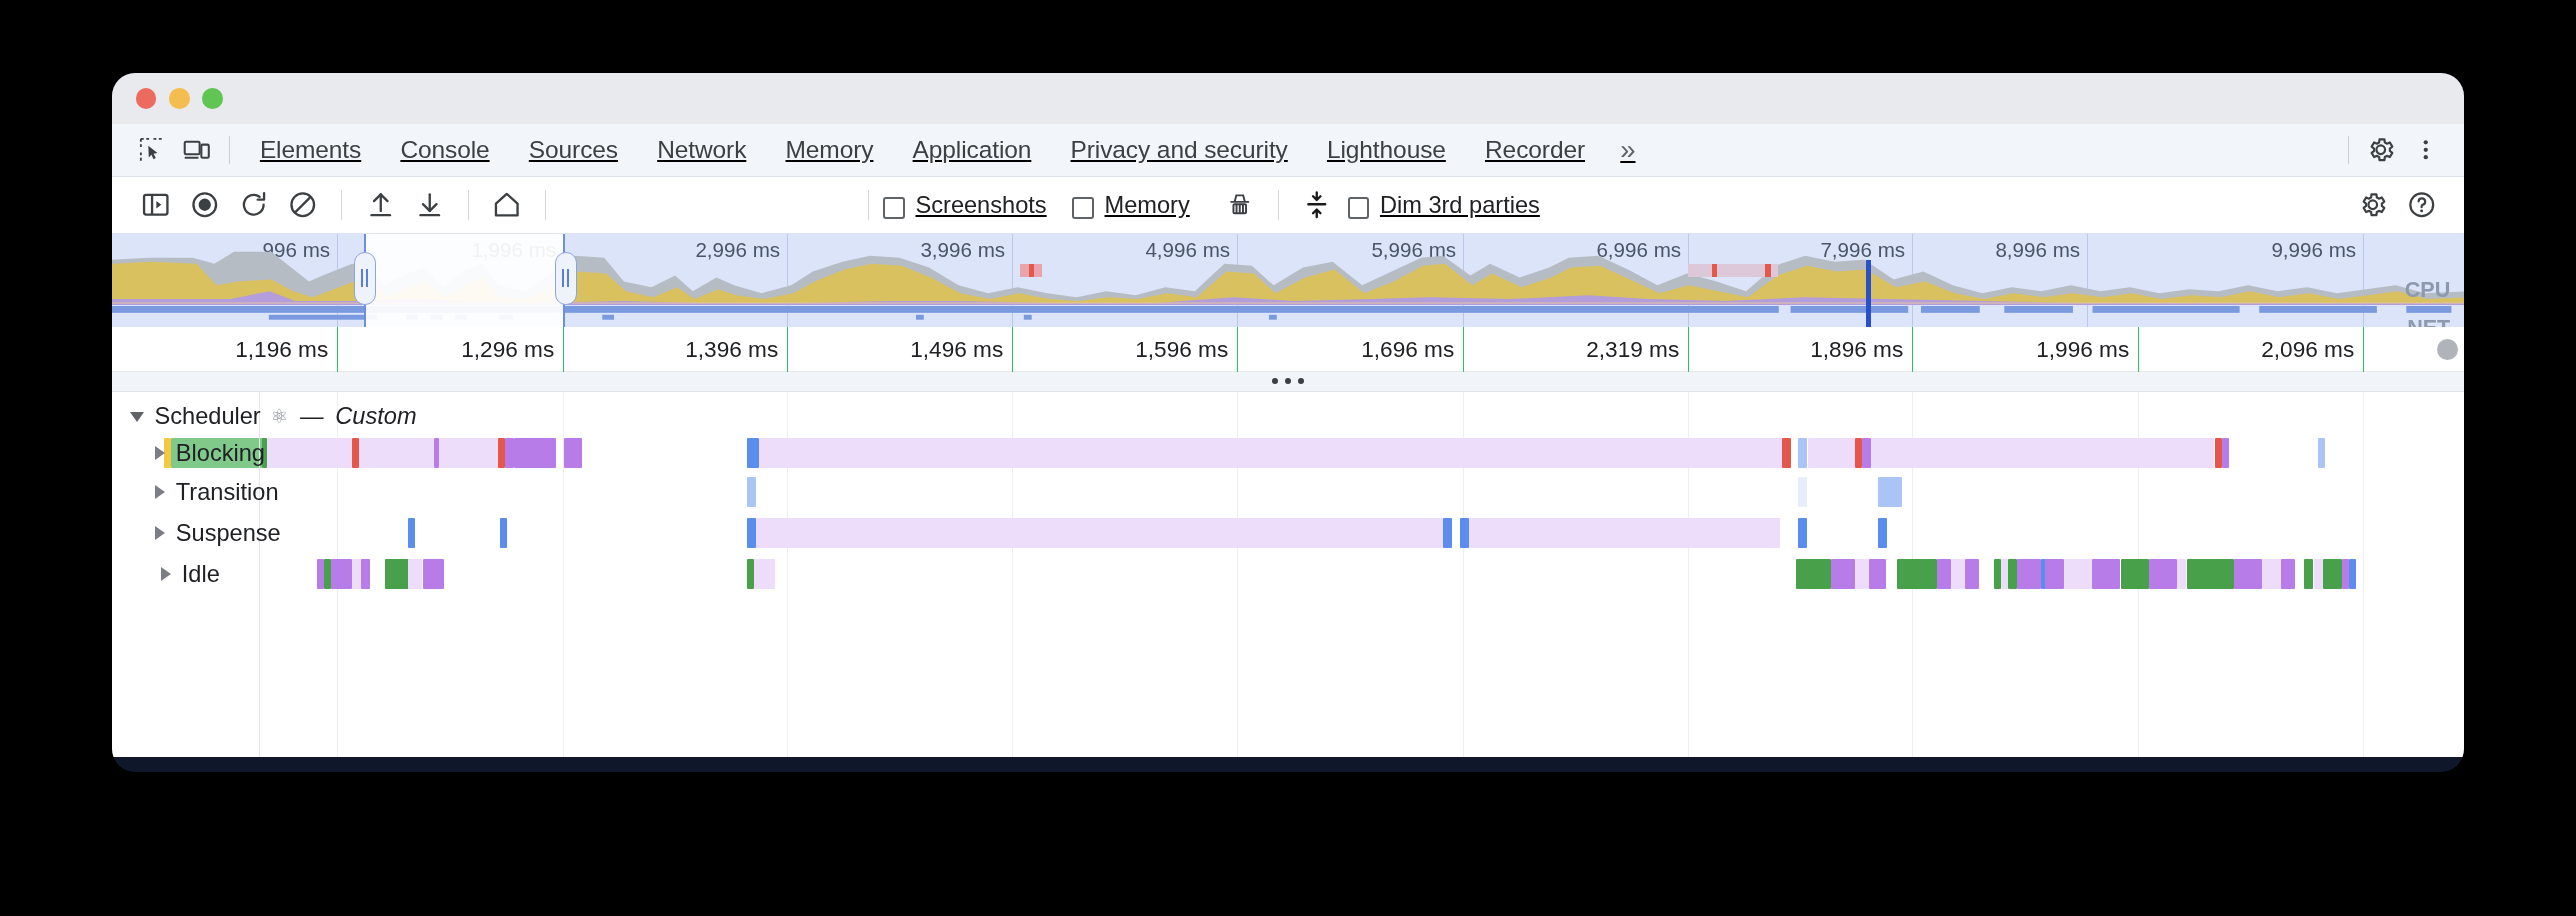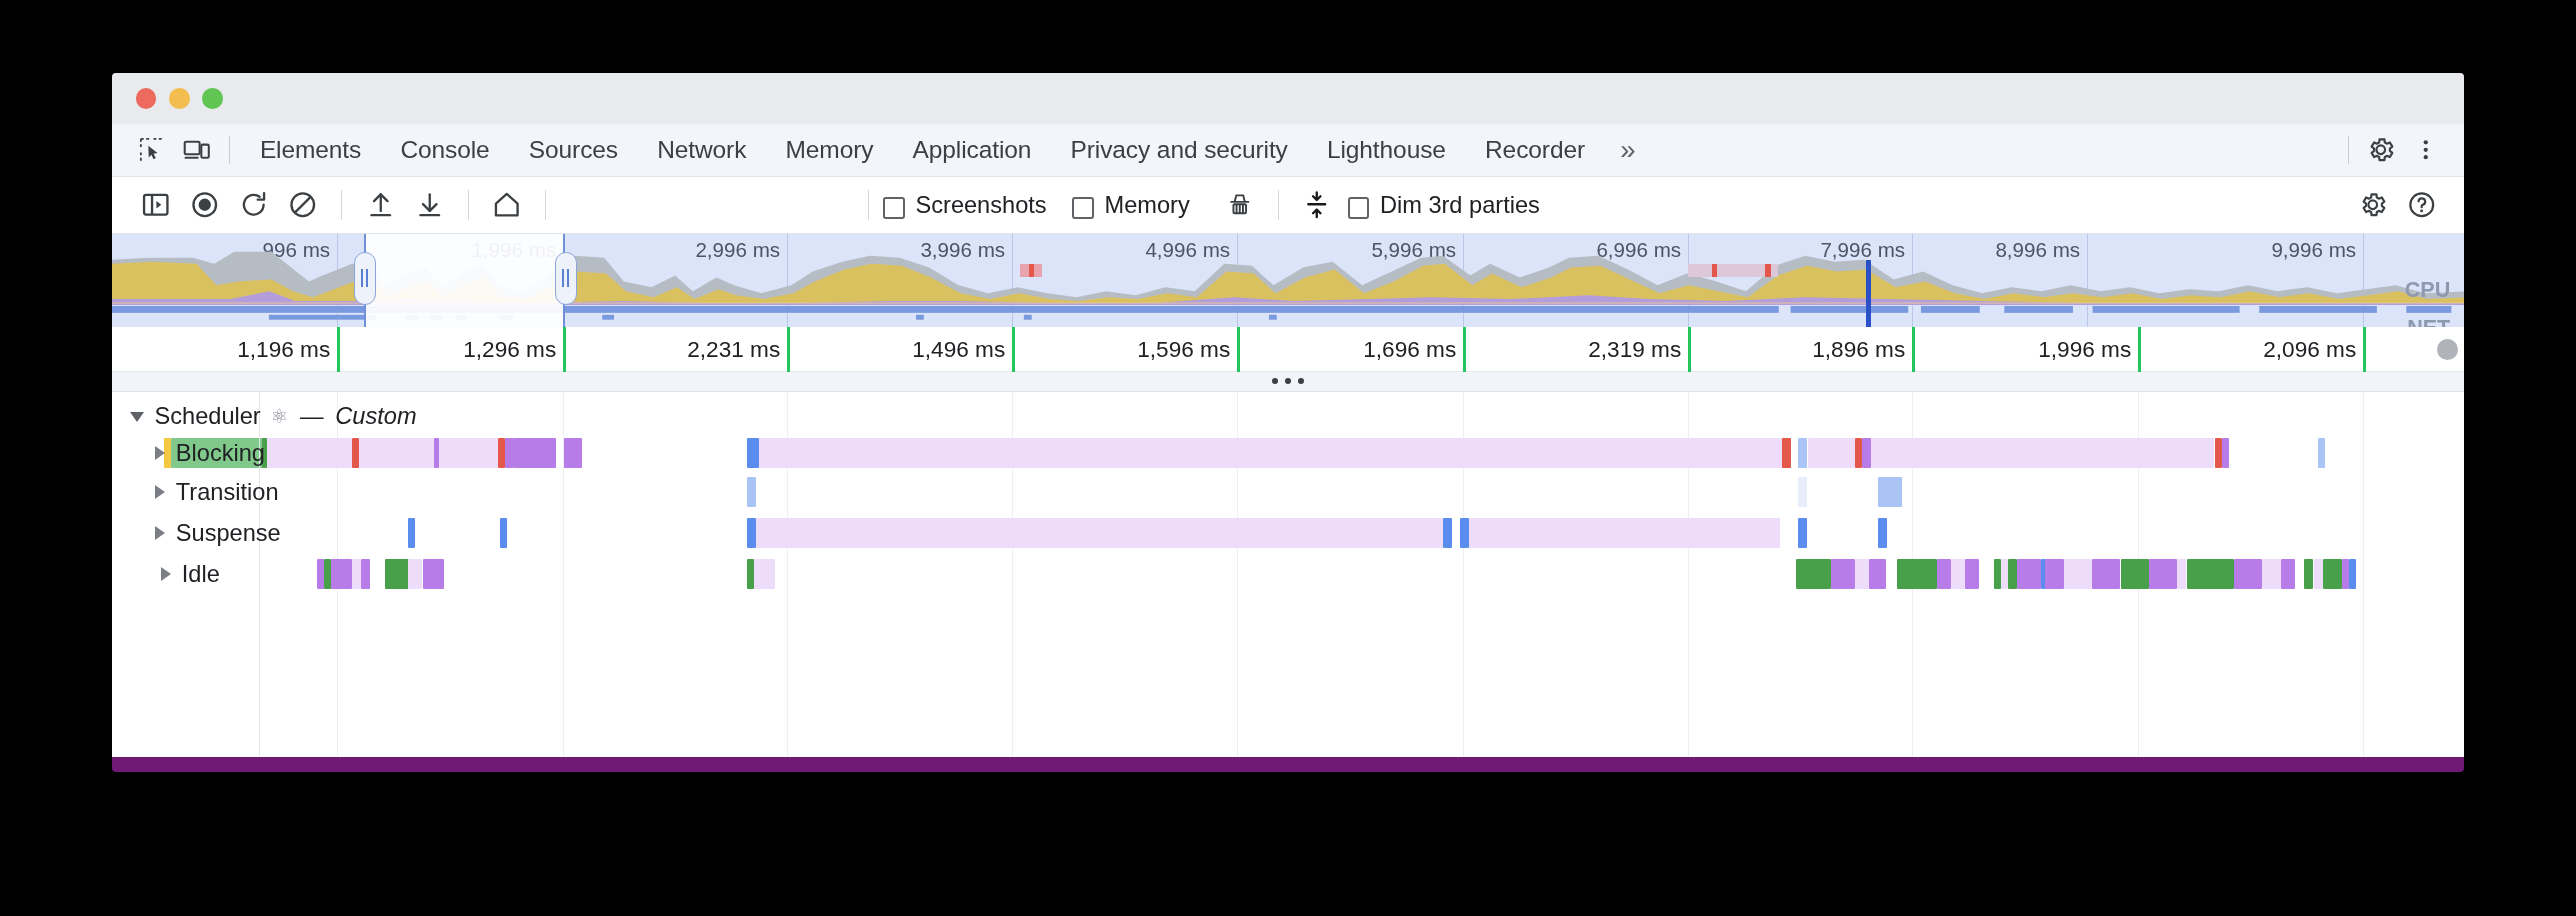--- a/index.html
+++ b/index.html
@@ -9,24 +9,25 @@
     width: 2576px; height: 917px;
     overflow: hidden;
     font-family: "Liberation Sans", sans-serif;
   }
 
   
   #window {
     position: absolute;
     left: 112px; top: 73px;
     width: 2352px; height: 699px;
-    background: #701a75;
-    border-radius: 4px;
+    background: #0f172a;
+    border-radius: 23px;
     overflow: hidden;
     box-shadow: 0 5.9px 29.5px rgba(0,0,0,0.45);
+    text-decoration: underline;
   }
 
   
   #titlebar {
     height: 51px;
     background: #e8eaed;
     display: flex; align-items: center;
     padding-left: 23.6px;
     position: relative;
   }
@@ -130,21 +131,21 @@
   }
   #ov-redmark1, #ov-redmark2 {
     position: absolute; height: 13.7px; z-index: 4;
   }
 
   
   #zruler {
     position: relative; height: 45px; background: #fff;
     border-bottom: 1px solid #e4e7ec;
   }
-  .zr-tick { position: absolute; top: 0; height: 45px; border-left: 3px solid #22c55e; text-align: center; }
+  .zr-tick { position: absolute; top: 0; height: 45px; border-left: 1px solid #22c55e; text-align: center; }
   .zr-tick span {
     position: absolute; right: 9.8px; top: 9.8px;
     font-size: 22.6px; color: #202124; white-space: nowrap;
   }
   #zr-scroll {
     position: absolute; right: 5.9px; top: 11.8px;
     width: 21.6px; height: 21.6px; border-radius: 10.8px; background: #b0b4ba; z-index: 4;
   }
 
   
@@ -427,21 +428,21 @@
 
   <div id="zruler">
     <div id="zr-ticks">
         <div class="zr-tick" style="left: 225px;">
           <span>1,196 ms</span>
         </div>
         <div class="zr-tick" style="left: 451px;">
           <span>1,296 ms</span>
         </div>
         <div class="zr-tick" style="left: 675px;">
-          <span>2,231 ms</span>
+          <span>1,396 ms</span>
         </div>
         <div class="zr-tick" style="left: 900px;">
           <span>1,496 ms</span>
         </div>
         <div class="zr-tick" style="left: 1125px;">
           <span>1,596 ms</span>
         </div>
         <div class="zr-tick" style="left: 1351px;">
           <span>1,696 ms</span>
         </div>

